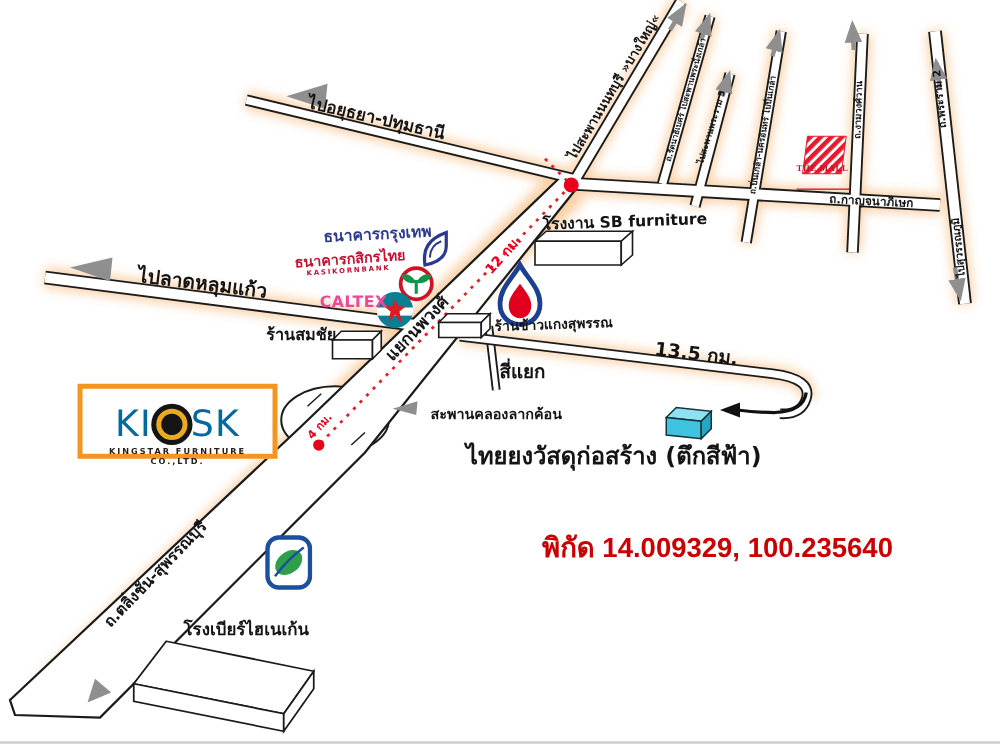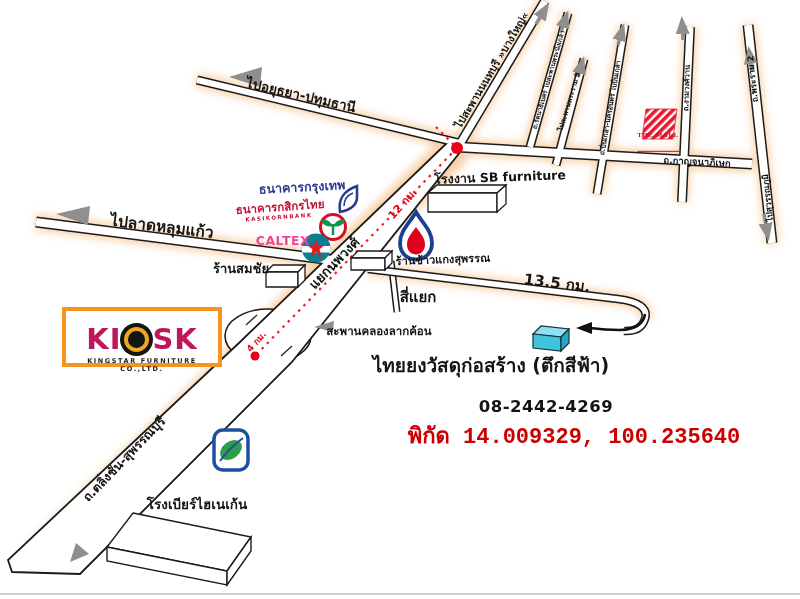--- a/index.html
+++ b/index.html
@@ -5,28 +5,28 @@
   html,body{margin:0;padding:0;background:#fff;}
   .stage{position:relative;width:800px;height:599px;background:#ffffff;overflow:hidden;
          font-family:"DejaVu Sans",sans-serif;}
   .stage svg.mapsvg{position:absolute;left:0;top:0;}
   .lbl{position:absolute;transform:translate(-50%,-50%) rotate(var(--r,0deg));
        font-weight:bold;color:#141414;white-space:nowrap;line-height:1.05;z-index:5;}
   .red{color:#e8001c;}
   .navy{color:#2b3990;}
   .kred{color:#c41230;}
   .teal{color:#ec4899;letter-spacing:.5px;}
-  .serif{font-family:Liberation Mono, monospace;}
+  .serif{font-family:Liberation Sans, sans-serif;}
   .mall-text{font-family:"Liberation Serif","DejaVu Serif",serif;color:#c3112b;
              border-bottom:1.5px solid #c3112b;padding-bottom:12px;letter-spacing:.5px;}
   
   .kiosk{position:absolute;left:62px;top:307px;width:152px;height:52px;background:#fff;
          border:4px solid #f5941f;display:flex;flex-direction:column;align-items:center;
          justify-content:center;z-index:6;}
-  .kiosk-word{display:flex;align-items:center;font-weight:700;font-size:29px;color:#be185d;
+  .kiosk-word{display:flex;align-items:center;font-weight:400;font-size:29px;color:#0369a1;
               letter-spacing:1px;line-height:1;margin-top:24px;}
   .kiosk-o{display:inline-block;width:17px;height:17px;border-radius:50%;background:#141414;
            border:4px solid #eca81f;box-shadow:0 0 0 4px #141414;margin:0 3px;}
   .kiosk-sub{font-size:6.5px;font-weight:bold;letter-spacing:1.6px;color:#222;margin-top:3px;text-align:center;}
   
   .brew{position:absolute;left:212px;top:427px;z-index:6;}
   .bottom-edge{position:absolute;left:0;top:593px;width:800px;height:2px;background:#cfcfcf;}
 </style>
 </head>
 <body>
@@ -196,36 +196,35 @@
   <div class="lbl" style="left:570px;top:102px;--r:-73deg;font-size:7px;">ไปสะพานพระราม 5</div>
   <div class="lbl" style="left:611px;top:108px;--r:-80deg;font-size:6.8px;">ถ.ปิ่นเกล้า-นครอินทร์ ไปปิ่นเกล้า</div>
   <div class="lbl" style="left:687px;top:88px;--r:-88deg;font-size:7.5px;">ถ.งามวงศ์วาน</div>
   <div class="lbl" style="left:697px;top:162px;--r:3deg;font-size:9.5px;">ถ.กาญจนาภิเษก</div>
   <div class="lbl" style="left:753px;top:79px;--r:-96deg;font-size:8.5px;">ถ.พระราม 2</div>
   <div class="lbl" style="left:768px;top:198px;--r:-96deg;font-size:8.5px;">ไปสุวรรณภูมิ</div>
   <div class="lbl" style="left:162px;top:227px;--r:7deg;font-size:15.5px;">ไปลาดหลุมแก้ว</div>
   <div class="lbl" style="left:124px;top:459px;--r:-46deg;font-size:12.5px;">ถ.ตลิ่งชัน-สุพรรณบุรี</div>
   <div class="lbl" style="left:334px;top:263px;--r:-46deg;font-size:13.5px;">แยกนพวงศ์</div>
   <div class="lbl" style="left:418px;top:298px;font-size:15px;text-align:right;">สี่แยก</div>
-  <div class="lbl" style="left:379px;top:331px;font-size:11.5px;">สะพานคลองลากค้อน</div>
+  <div class="lbl" style="left:397px;top:331px;font-size:11.5px;">สะพานคลองลากค้อน</div>
   <div class="lbl red" style="left:403px;top:204px;--r:-48deg;font-size:11px;">12 กม.</div>
   <div class="lbl red" style="left:257px;top:342px;--r:-48deg;font-size:9px;">4 กม.</div>
   <div class="lbl" style="left:557px;top:284px;--r:7deg;font-size:15px;">13.5 กม.</div>
   <div class="lbl navy" style="left:302px;top:187px;--r:-3deg;font-size:12.5px;">ธนาคารกรุงเทพ</div>
   <div class="lbl kred" style="left:280px;top:207px;--r:-4deg;font-size:11.5px;">ธนาคารกสิกรไทย</div>
   <div class="lbl kred" style="left:279px;top:218px;--r:-4deg;font-size:5.5px;letter-spacing:1.5px;">KASIKORNBANK</div>
   <div class="lbl teal" style="left:283px;top:241px;font-size:12.5px;">CALTEX</div>
   <div class="lbl" style="left:241px;top:269px;font-size:13px;text-align:center;">ร้านสมชัย</div>
   <div class="lbl" style="left:500px;top:177px;--r:-2deg;font-size:12.5px;">โรงงาน SB furniture</div>
   <div class="lbl" style="left:443px;top:260px;--r:-2deg;font-size:11px;">ร้านข้าวแกงสุพรรณ</div>
   <div class="lbl mall-text" style="left:658px;top:142px;font-size:7px;">THE MALL</div>
   <div class="lbl" style="left:197px;top:504px;font-size:13.5px;">โรงเบียร์ไฮเนเก้น</div>
 
   <div class="lbl" style="left:491px;top:366px;font-size:19px;text-align:center;">ไทยยงวัสดุก่อสร้าง (ตึกสีฟ้า)</div>
-  <div class="lbl" style="left:546px;top:407px;font-size:16.5px;letter-spacing:.5px;">08-2442-4269</div>
   <div class="lbl serif" style="left:574px;top:438px;font-size:22px;color:#cc0000;">พิกัด 14.009329, 100.235640</div>
 
   <div class="kiosk">
     <div class="kiosk-word">
       <span>KI</span>
       <span class="kiosk-o"></span>
       <span>SK</span>
     </div>
     <div class="kiosk-sub">KINGSTAR FURNITURE CO.,LTD.</div>
   </div>

